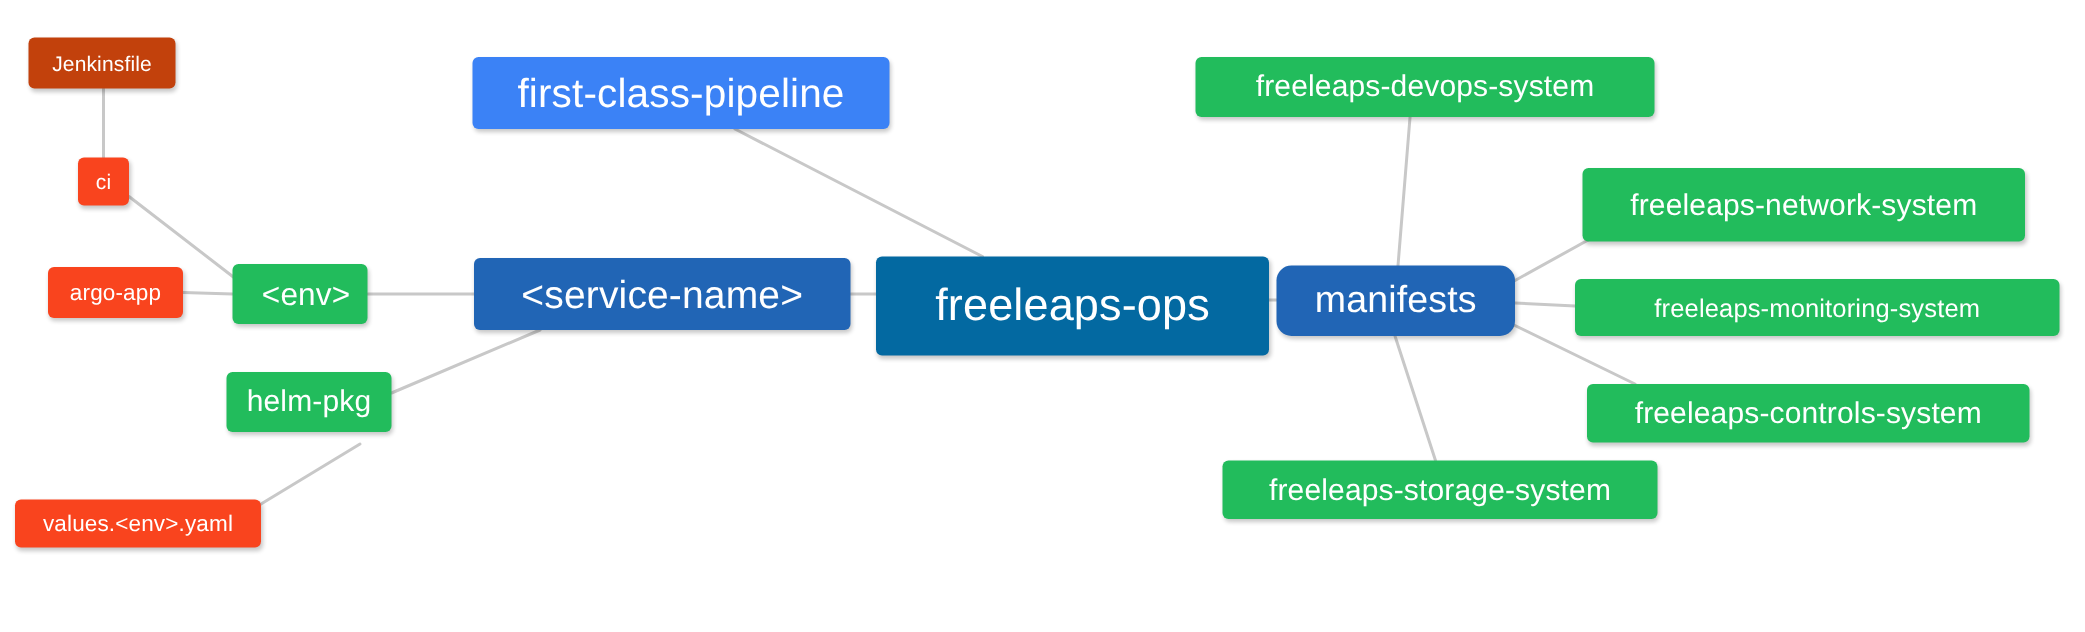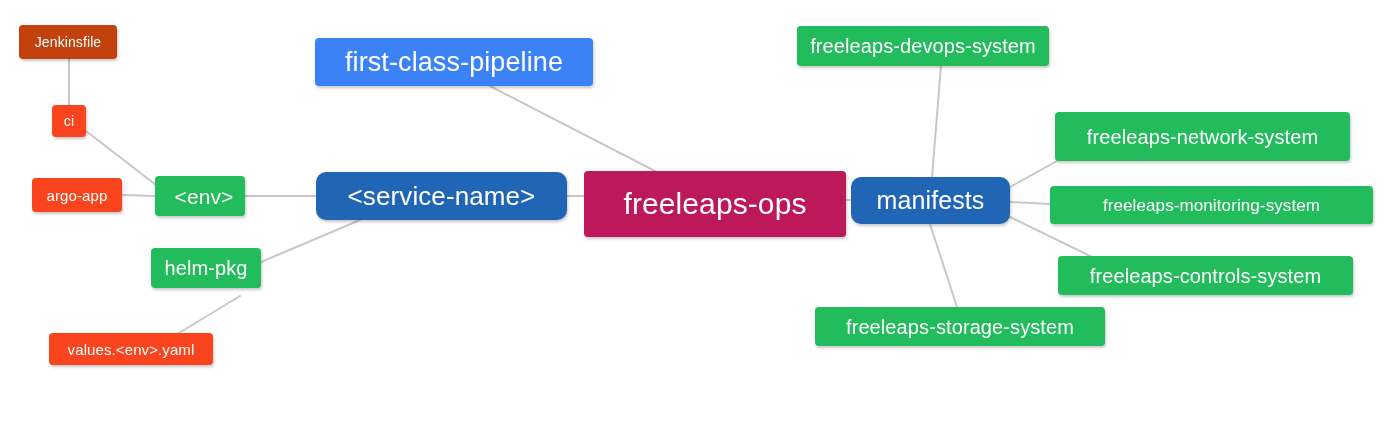--- a/index.html
+++ b/index.html
@@ -77,36 +77,36 @@
       </div>
       <div class="node" style="left: 32px; top: 178px; width: 90px; height: 34px; background: rgb(249, 68, 30); font-size: 15px;">
         <span class="node-label">argo-app</span>
       </div>
       <div class="node" style="left: 155px; top: 176px; width: 90px; height: 40px; background: rgb(34, 188, 92); font-size: 21px; padding-left: 20px;">
         <span class="node-label">&lt;env&gt;</span>
       </div>
       <div class="node" style="left: 151px; top: 248px; width: 110px; height: 40px; background: rgb(34, 188, 92); font-size: 20px;">
         <span class="node-label">helm-pkg</span>
       </div>
-      <div class="node" style="left: 10px; top: 333px; width: 164px; height: 32px; background: rgb(249, 68, 30); font-size: 15px; margin-left: 39px;">
+      <div class="node" style="left: 10px; top: 333px; width: 164px; height: 32px; background: rgb(249, 68, 30); font-size: 15px;">
         <span class="node-label">values.&lt;env&gt;.yaml</span>
       </div>
       <div class="node" style="left: 315px; top: 38px; width: 278px; height: 48px; background: #3b82f6; font-size: 27px;">
         <span class="node-label">first-class-pipeline</span>
       </div>
-      <div class="node" style="left: 316px; top: 172px; width: 251px; height: 48px; background: rgb(33, 101, 181); font-size: 26px; border-radius: 10px;">
+      <div class="node" style="left: 316px; top: 172px; width: 251px; height: 48px; background: rgb(33, 101, 181); font-size: 26px;">
         <span class="node-label">&lt;service-name&gt;</span>
       </div>
-      <div class="node" style="left: 584px; top: 171px; width: 262px; height: 66px; background: #be185d; font-size: 30px;">
+      <div class="node" style="left: 584px; top: 171px; width: 262px; height: 66px; background: #0369a1; font-size: 30px;">
         <span class="node-label">freeleaps-ops</span>
       </div>
       <div class="node" style="left: 851px; top: 177px; width: 159px; height: 47px; background: rgb(33, 101, 181); font-size: 25px; border-radius: 10px;">
         <span class="node-label">manifests</span>
       </div>
-      <div class="node" style="left: 797px; top: 26px; width: 252px; height: 40px; background: rgb(34, 188, 92); font-size: 20px;">
+      <div class="node" style="left: 797px; top: 38px; width: 306px; height: 40px; background: rgb(34, 188, 92); font-size: 20px;">
         <span class="node-label">freeleaps-devops-system</span>
       </div>
       <div class="node" style="left: 1055px; top: 112px; width: 295px; height: 49px; background: rgb(34, 188, 92); font-size: 20px;">
         <span class="node-label">freeleaps-network-system</span>
       </div>
       <div class="node" style="left: 1050px; top: 186px; width: 323px; height: 38px; background: rgb(34, 188, 92); font-size: 17px;">
         <span class="node-label">freeleaps-monitoring-system</span>
       </div>
       <div class="node" style="left: 1058px; top: 256px; width: 295px; height: 39px; background: rgb(34, 188, 92); font-size: 20px;">
         <span class="node-label">freeleaps-controls-system</span>

